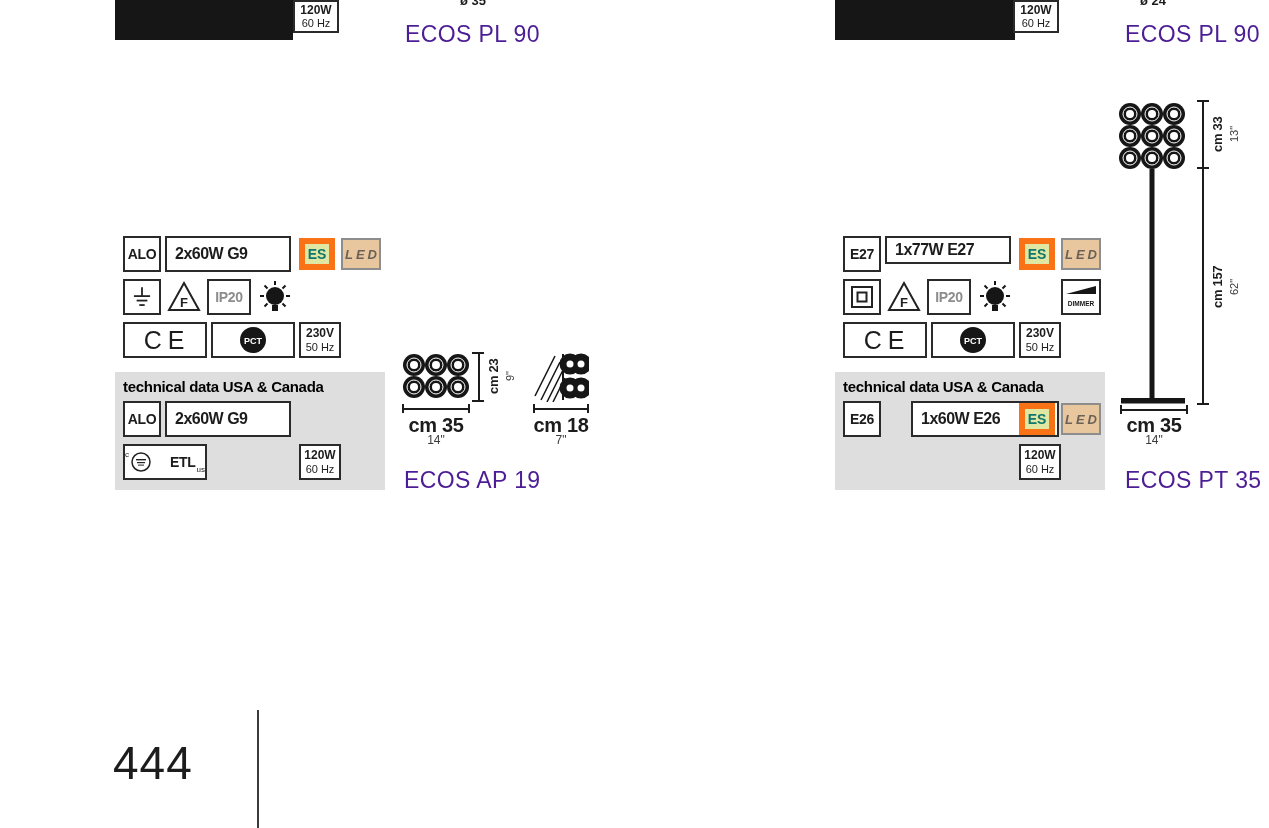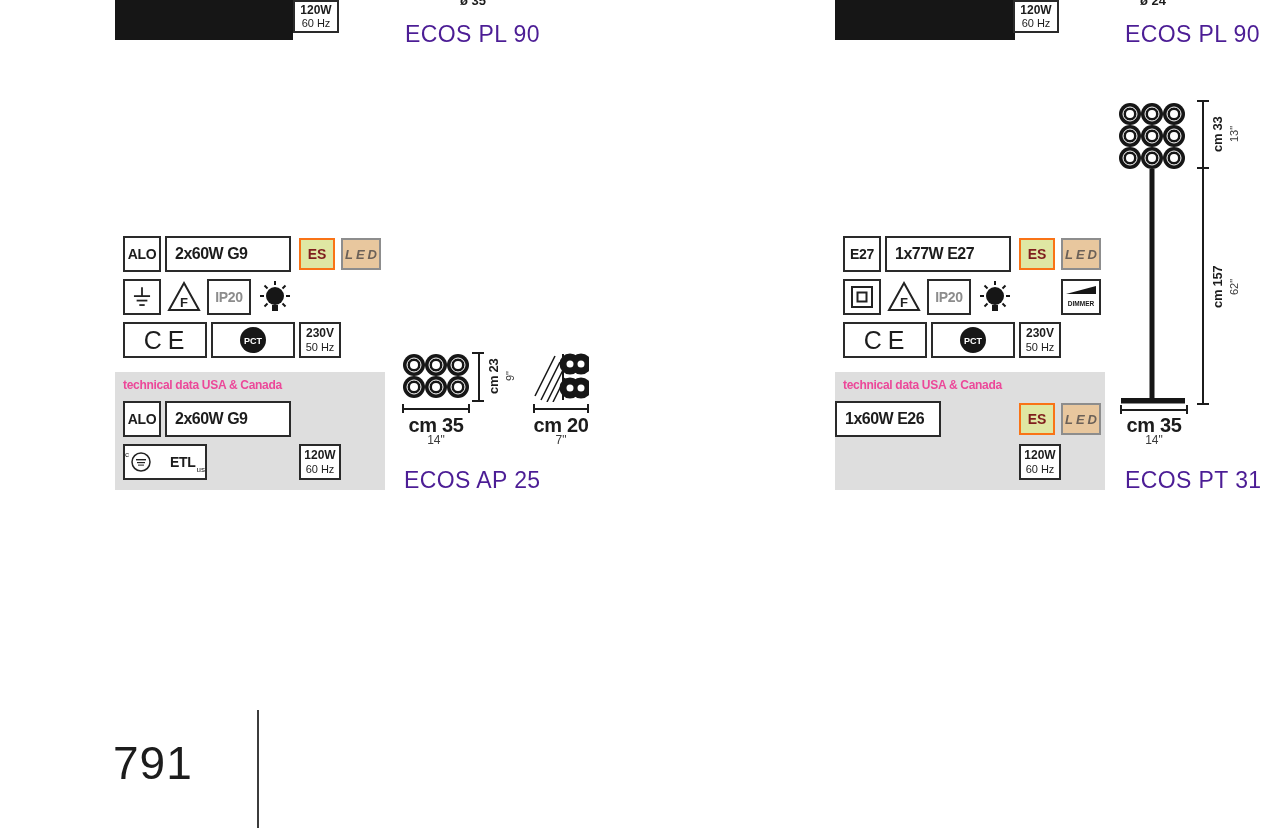--- a/index.html
+++ b/index.html
@@ -7,26 +7,26 @@
   body { font-family:"Liberation Sans", sans-serif; color:#1c1c1c; }
   .page { position:relative; width:1269px; height:828px; background:#ffffff; overflow:hidden; }
   .abs { position:absolute; }
   .photo-bar { background:#161616; }
   .box { position:absolute; background:#fff; border:2px solid #2a2a2a; display:flex; align-items:center; justify-content:center; color:#1c1c1c; }
   .socket { font-weight:bold; font-size:14px; letter-spacing:-0.3px; }
   .lampval { justify-content:flex-start; padding-left:8px; font-weight:bold; font-size:16px; letter-spacing:-0.5px;text-align:center; }
   .volt2 { flex-direction:column; line-height:1.1; }
   .volt2 .v1 { font-weight:bold; font-size:12px; }
   .volt2 .v2 { font-size:11px; }
-  .esbox { background:#dfe7a3; border:2px solid #f97316; font-weight:bold; font-size:14px; color:#7f1d1d; }
+  .esbox { background:#dfe7a3; border:6px solid #f97316; font-weight:bold; font-size:14px; color:#0f766e; }
   .ledbox { background:#e8c79e; border:2px solid #8d8d8d; font-style:italic; font-weight:bold; font-size:13px; letter-spacing:3px; color:#6b6158; padding-left:3px; }
   .ipbox { font-weight:bold; font-size:14px; color:#8c8c8c; letter-spacing:-0.3px; }
   .cebox { font-size:25px; font-weight:normal; letter-spacing:6px; padding-left:4px;text-align:center; }
   .graybox { position:absolute; background:#dedede; }
-  .usaheader { position:absolute; font-weight:bold; font-size:12px; letter-spacing:-0.3px; color:#ec4899; white-space:nowrap; }
+  .usaheader { position:absolute; font-weight:bold; font-size:15px; letter-spacing:-0.3px; color:#000000; white-space:nowrap; }
   .title { position:absolute; font-size:23px; letter-spacing:0.4px; color:#4c1d95; white-space:nowrap; }
   .frag { position:absolute; font-weight:bold; font-size:13px; white-space:nowrap; }
   .cm { position:absolute; font-weight:bold; font-size:20px; text-align:center; letter-spacing:-0.3px; }
   .inch { position:absolute; font-size:12px; color:#3a3a3a; text-align:center; }
   .vtext { position:absolute; writing-mode:vertical-rl; transform:rotate(180deg); text-align:center; width:16px; line-height:16px; white-space:nowrap; }
   .vcm { font-weight:bold; font-size:13px; letter-spacing:-0.3px; }
   .vin { font-size:11px; color:#3a3a3a; }
   .dimv { position:absolute; width:2px; background:#1c1c1c; }
   .dimh { position:absolute; height:2px; background:#1c1c1c; }
   .tickh { position:absolute; height:2px; width:12px; background:#1c1c1c; }
@@ -184,27 +184,27 @@
     <g fill="#ffffff">
       <circle cx="37" cy="12" r="3.5"></circle>
         <circle cx="48" cy="12" r="3.5"></circle>
       <circle cx="37" cy="36" r="3.5"></circle>
         <circle cx="48" cy="36" r="3.5"></circle>
     </g>
   </svg>
   <div class="dimh" style="left:533px;top:408px;width:56px"></div>
   <div class="tickv" style="left:533px;top:404px"></div>
   <div class="tickv" style="left:587px;top:404px"></div>
-  <div class="cm" style="left:533px;top:414px;width:56px">cm 20</div>
+  <div class="cm" style="left:533px;top:414px;width:56px">cm 18</div>
   <div class="inch" style="left:533px;top:433px;width:56px">7"</div>
 
-  <div class="title" style="left:404px;top:467px">ECOS AP 25</div>
+  <div class="title" style="left:404px;top:467px">ECOS AP 19</div>
 
   <div class="box socket" style="left:843px;top:236px;width:38px;height:36px">E27</div>
-  <div class="box lampval" style="left:885px;top:236px;width:126px;height:36px">1x77W E27</div>
+  <div class="box lampval" style="left:885px;top:236px;width:126px;height:28px">1x77W E27</div>
   <div class="box esbox" style="left:1019px;top:238px;width:36px;height:32px">ES</div>
   <div class="box ledbox" style="left:1061px;top:238px;width:40px;height:32px">LED</div>
 
   <div class="box" style="left:843px;top:279px;width:38px;height:36px">
     <svg width="34" height="32" viewBox="0 0 34 32">
       <rect x="7" y="6" width="20" height="20" fill="none" stroke="#222" stroke-width="2"></rect>
       <rect x="12.5" y="11.5" width="9" height="9" fill="none" stroke="#222" stroke-width="2"></rect>
     </svg>
   </div>
   <div class="abs" style="left:885px;top:279px;width:38px;height:36px">
@@ -244,21 +244,21 @@
     </svg>
   </div>
   <div class="box volt2" style="left:1019px;top:322px;width:42px;height:36px">
     <span class="v1">230V</span>
     <span class="v2">50 Hz</span>
   </div>
 
   <div class="graybox" style="left:835px;top:372px;width:270px;height:118px"></div>
   <div class="usaheader" style="left:843px;top:378px">technical data USA &amp; Canada</div>
   <div class="box socket" style="left:843px;top:401px;width:38px;height:36px">E26</div>
-  <div class="box lampval" style="left:835px;top:401px;width:106px;height:36px">1x60W E26</div>
+  <div class="box lampval" style="left:911px;top:401px;width:148px;height:36px">1x60W E26</div>
   <div class="box esbox" style="left:1019px;top:403px;width:36px;height:32px">ES</div>
   <div class="box ledbox" style="left:1061px;top:403px;width:40px;height:32px">LED</div>
   <div class="box volt2" style="left:1019px;top:444px;width:42px;height:36px">
     <span class="v1">120W</span>
     <span class="v2">60 Hz</span>
   </div>
 
   <svg class="abs" style="left:1118px;top:102px" width="70" height="302" viewBox="0 0 70 302">
     <g>
       <circle cx="12" cy="12" r="11" fill="#161616"></circle>
@@ -305,18 +305,18 @@
   <div class="vtext vin" style="left:1226px;top:100px;height:68px">13"</div>
   <div class="vtext vcm" style="left:1210px;top:170px;height:233px">cm 157</div>
   <div class="vtext vin" style="left:1226px;top:170px;height:233px">62"</div>
 
   <div class="dimh" style="left:1120px;top:409px;width:68px"></div>
   <div class="tickv" style="left:1120px;top:405px"></div>
   <div class="tickv" style="left:1186px;top:405px"></div>
   <div class="cm" style="left:1120px;top:414px;width:68px">cm 35</div>
   <div class="inch" style="left:1120px;top:433px;width:68px">14"</div>
 
-  <div class="title" style="left:1125px;top:467px">ECOS PT 31</div>
-
-  <div class="pagenum" style="left:113px;top:736px">791</div>
+  <div class="title" style="left:1125px;top:467px">ECOS PT 35</div>
+
+  <div class="pagenum" style="left:113px;top:736px">444</div>
   <div class="vrule" style="left:257px;top:710px;height:118px"></div>
 
 </div>
 
 </body></html>

